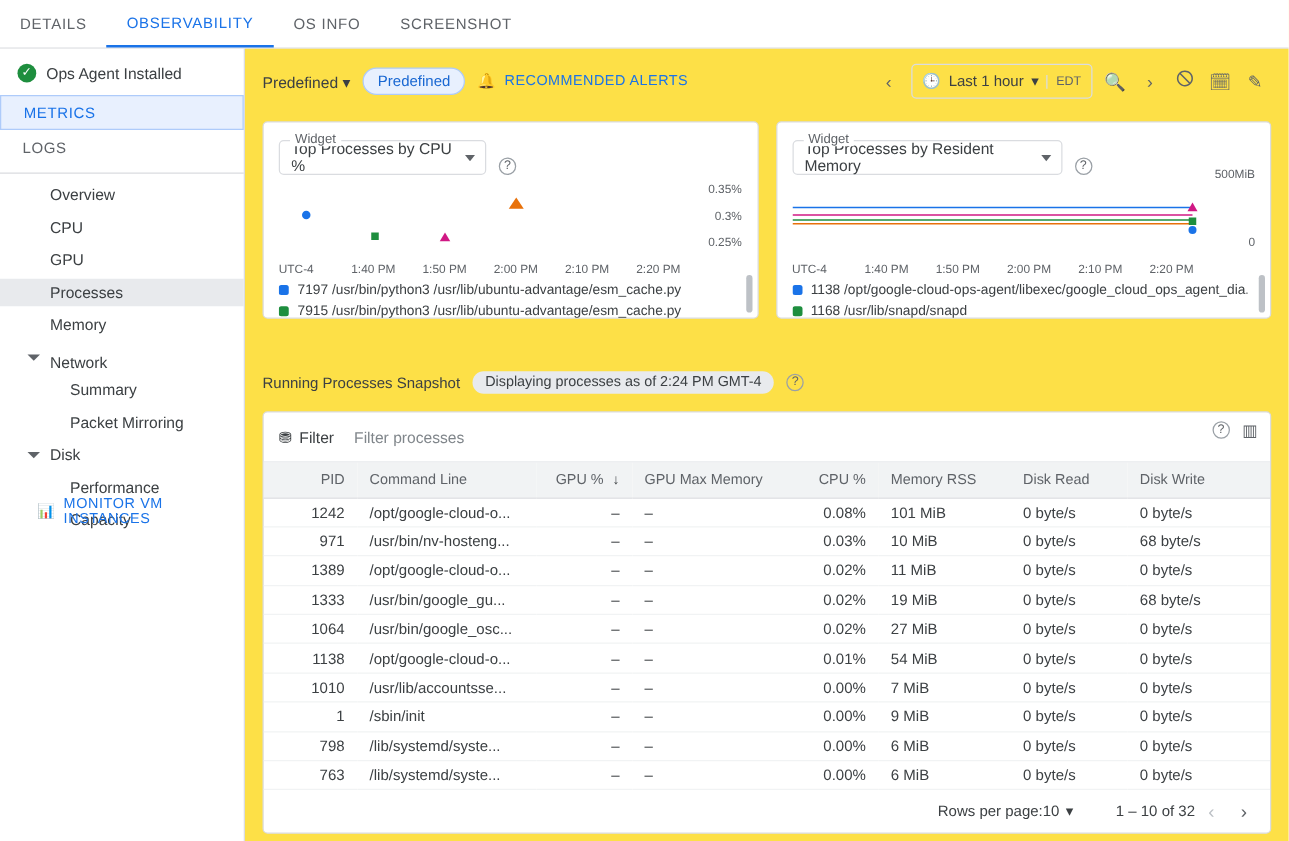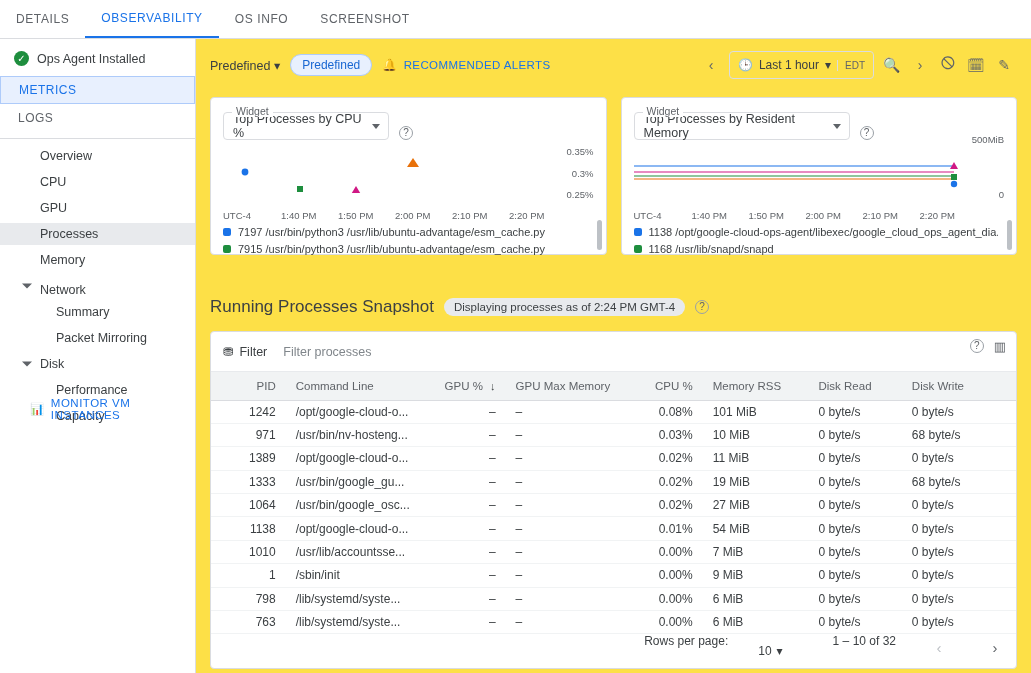--- a/index.html
+++ b/index.html
@@ -156,21 +156,21 @@
   .scroll-thumb {
     position: absolute; right: 4px; top: 122px; width: 5px; height: 30px;
     background: #bdc1c6; border-radius: 3px;
   }
 
   
   .rps-head {
     display: flex; align-items: center; gap: 10px;
     margin: 42px 14px 0 14px;
   }
-  .rps-title { font-size: 17px; color: #3c4043; }
+  .rps-title { font-size: 12px; color: #3c4043; }
   .rps-badge {
     background: #e8eaed; border-radius: 12px; padding: 3px 10px;
     font-size: 11.5px; color: #3c4043;
   }
   .table-card {
     margin: 14px 14px 0 14px;
     border: 1px solid #dadce0; border-radius: 4px; background: #fff;
   }
   .filter-row {
     height: 40px; display: flex; align-items: center; position: relative;
@@ -195,22 +195,22 @@
   thead th.num { text-align: right; }
   tbody td {
     height: 23.4px; font-size: 12px; color: #3c4043; padding: 0 10px;
     border-bottom: 1px solid #f1f3f4; white-space: nowrap;
     overflow: hidden; text-overflow: ellipsis;
   }
   tbody td.num { text-align: right; }
   .sort-ar { color: #3c4043; font-size: 11px; margin-left: 4px; }
 
   .pager {
-    display: flex; justify-content: flex-end;
-    gap: 30px; height: 34px; padding-right: 8px;
+    display: flex; align-items: center; justify-content: flex-end;
+    gap: 0; height: 34px; padding-right: 8px;
     font-size: 12px; color: #3c4043;
   }
   .rpp-val { display: flex; align-items: center; gap: 5px; cursor: pointer; }
   .pg-btn { width: 26px; height: 26px; display: flex; align-items: center; justify-content: center; color: #5f6368; cursor: pointer; font-size: 15px; }
   .pg-btn.disabled { color: #bdc1c6; }
 </style>
 </head>
 <body>
 
 <div class="app">
@@ -560,20 +560,20 @@
             </tr>
           </tbody>
       </table>
 
       <div class="pager">
         <span>Rows per page:</span>
         <span class="rpp-val">
           <span>10</span>
           <span>▾</span>
         </span>
-        <span style="margin-left:20px;">1 – 10 of 32</span>
+        <span style="margin-left:34px;">1 – 10 of 32</span>
         <span class="pg-btn disabled">‹</span>
         <span class="pg-btn">›</span>
       </div>
     </div>
 
   </div>
 </div>
 
 </body></html>

